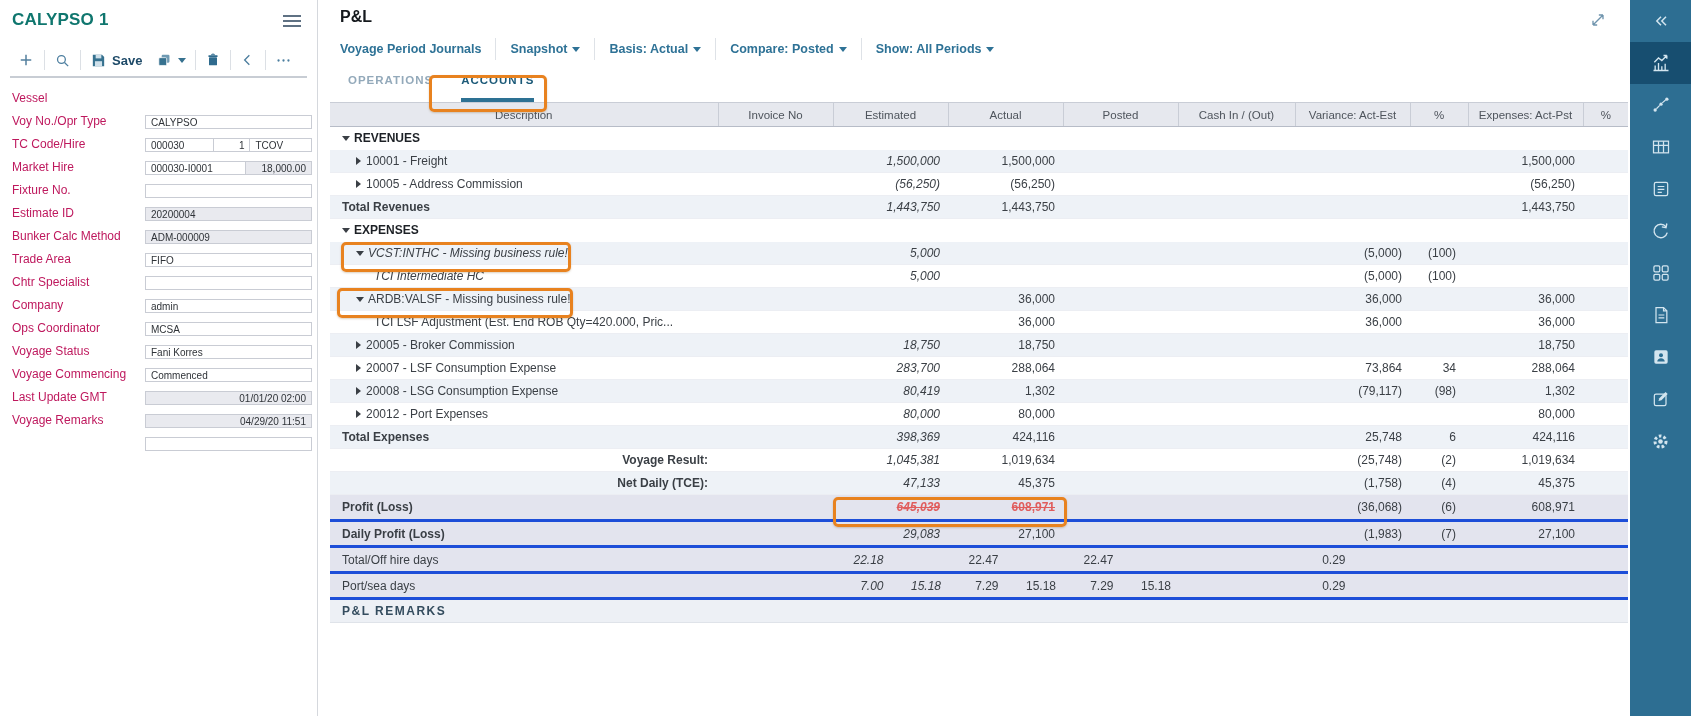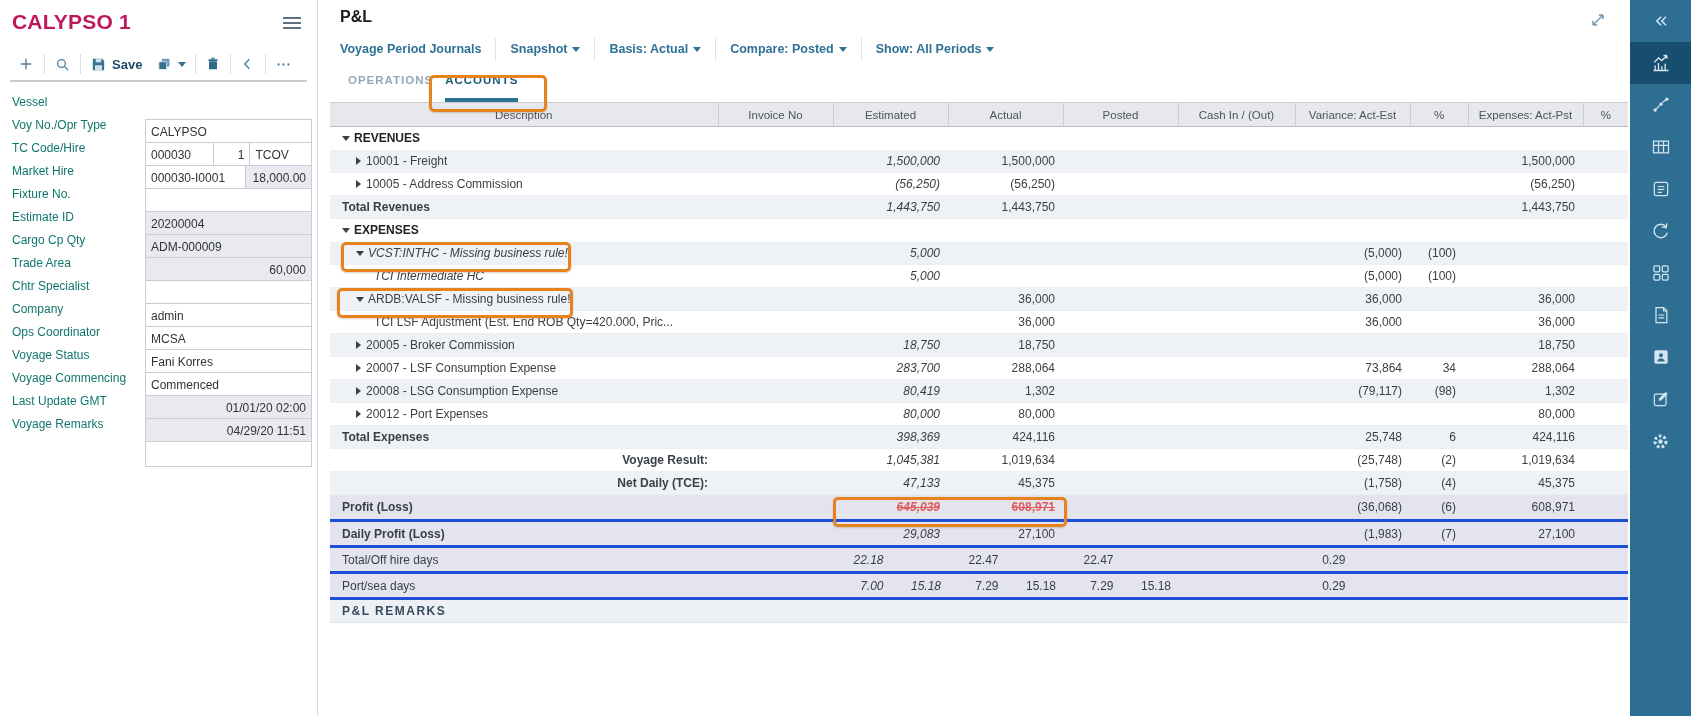--- a/index.html
+++ b/index.html
@@ -2,47 +2,47 @@
 <html><head>
 <meta charset="utf-8">
 <style>
   * { margin:0; padding:0; box-sizing:border-box; }
   body { font-family:"Liberation Sans", sans-serif; background:#fff; width:1691px; height:716px; overflow:hidden; }
   .app { position:relative; display:flex; width:1691px; height:716px; background:#fff; }
 
   
   .left-panel { width:318px; border-right:1px solid #d5d8dd; background:#fff; }
   .lp-header { display:flex; justify-content:space-between; align-items:center; padding:10px 16px 0 12px; }
-  .lp-title { font-size:21px; font-weight:bold; color:#be185d; letter-spacing:0.2px; }
+  .lp-title { font-size:17px; font-weight:bold; color:#0f766e; letter-spacing:0.2px; }
   .hamburger { width:18px; cursor:pointer; padding-top:1px; }
   .hamburger div { height:2px; background:#5f7183; margin:3px 0; }
   .lp-toolbar { display:flex; align-items:center; height:30px; margin:18px 10px 0 10px; padding-bottom:4px; border-bottom:2px solid #c8cdd4; }
   .tb-btn { display:flex; align-items:center; padding:0 7px; height:24px; cursor:pointer; }
   .tb-sep { width:1px; height:20px; background:#dce0e5; margin:0 2px; }
   .save-label { font-size:13px; font-weight:bold; color:#1e4a68; margin-left:5px; }
   .caret-down { width:0; height:0; border-left:4px solid transparent; border-right:4px solid transparent; border-top:5px solid #36718f; margin-left:5px; }
 
   .lp-form { margin-top:8px; }
   .f-row { display:flex; align-items:center; height:23px; padding-left:12px; }
-  .f-label { width:133px; font-size:12px; color:#0f766e; flex:none; }
+  .f-label { width:133px; font-size:12px; color:#be185d; flex:none; }
   .f-cells { flex:1; display:flex; height:21px; margin-right:5px; }
-  .f-cell { border:1px solid #c9ccd4; background:#fff; font-size:12px; color:#2f3338; display:flex; align-items:center; padding:12px 5px; overflow:hidden; white-space:nowrap;margin-top:28px; }
+  .f-cell { border:1px solid #c9ccd4; background:#fff; font-size:10px; color:#2f3338; display:flex; align-items:center; padding:6px 5px; overflow:hidden; white-space:nowrap;margin-top:28px; }
   .f-cell + .f-cell { margin-left:-1px; }
   .f-cell.shaded { background:#e9eaef; }
   .f-cell.right { justify-content:flex-end; }
 
   
   .pnl-panel { flex:1; position:relative; padding:8px 0 0 12px; background:#fff; }
   .m-title { font-size:16px; font-weight:bold; color:#15191d; margin-left:10px; }
   .m-toolbar { display:flex; align-items:center; height:30px; margin:8px 0 0 10px; }
   .m-tb-item { display:flex; align-items:center; font-size:12.5px; font-weight:bold; color:#2e7296; padding:0 14px; cursor:pointer; border-right:1px solid #dee2e7; height:22px; }
   .m-tb-item:first-child { padding-left:0; }
   .m-tb-item:last-child { border-right:none; }
   .m-tb-item .caret-down { border-top-color:#2e7296; }
-  .m-tabs { display:flex; gap:12px; margin:10px 0 0 18px; height:28px; font-size:11.5px; font-weight:bold; letter-spacing:1px; }
+  .m-tabs { display:flex; gap:28px; margin:10px 0 0 18px; height:28px; font-size:11.5px; font-weight:bold; letter-spacing:1px; }
   .tab { color:#93a9ba; padding-bottom:6px; cursor:pointer; }
   .tab.active { color:#1c5a78; border-bottom:4px solid #2d7193; }
 
   
   table.pnl { border-collapse:collapse; table-layout:fixed; width:1298px; font-size:12px; color:#3a3f45; }
   table.pnl th { height:24px; background:#e6e8ee; font-size:11.5px; font-weight:normal; color:#4e545c; text-align:center; border-top:1px solid #c9cdd6; border-bottom:1px solid #b7bcc7; border-right:1px solid #c9cdd6; overflow:hidden; white-space:nowrap; }
   table.pnl th:last-child { border-right:none; }
   table.pnl td { height:23px; overflow:hidden; white-space:nowrap; }
   tr.r-account td, tr.r-detail td, tr.r-total td, tr.r-result td { border-bottom:1px solid #eceef3; }
   tr.shade td { background:#eef2f7; }
@@ -177,23 +177,23 @@
             <div class="f-cell shaded" style="flex: 100 0 0%;">20200004</div>
           </div>
         </div>
         <div class="f-row">
           <div class="f-label">Estimate ID</div>
           <div class="f-cells">
             <div class="f-cell shaded" style="flex: 100 0 0%;">ADM-000009</div>
           </div>
         </div>
         <div class="f-row">
-          <div class="f-label">Cargo Cp Qty</div>
-          <div class="f-cells">
-            <div class="f-cell shaded right" style="flex: 100 0 0%;">60,000</div>
+          <div class="f-label">Bunker Calc Method</div>
+          <div class="f-cells">
+            <div class="f-cell" style="flex: 100 0 0%;">FIFO</div>
           </div>
         </div>
         <div class="f-row">
           <div class="f-label">Trade Area</div>
           <div class="f-cells">
             <div class="f-cell" style="flex: 100 0 0%;"></div>
           </div>
         </div>
         <div class="f-row">
           <div class="f-label">Chtr Specialist</div>

